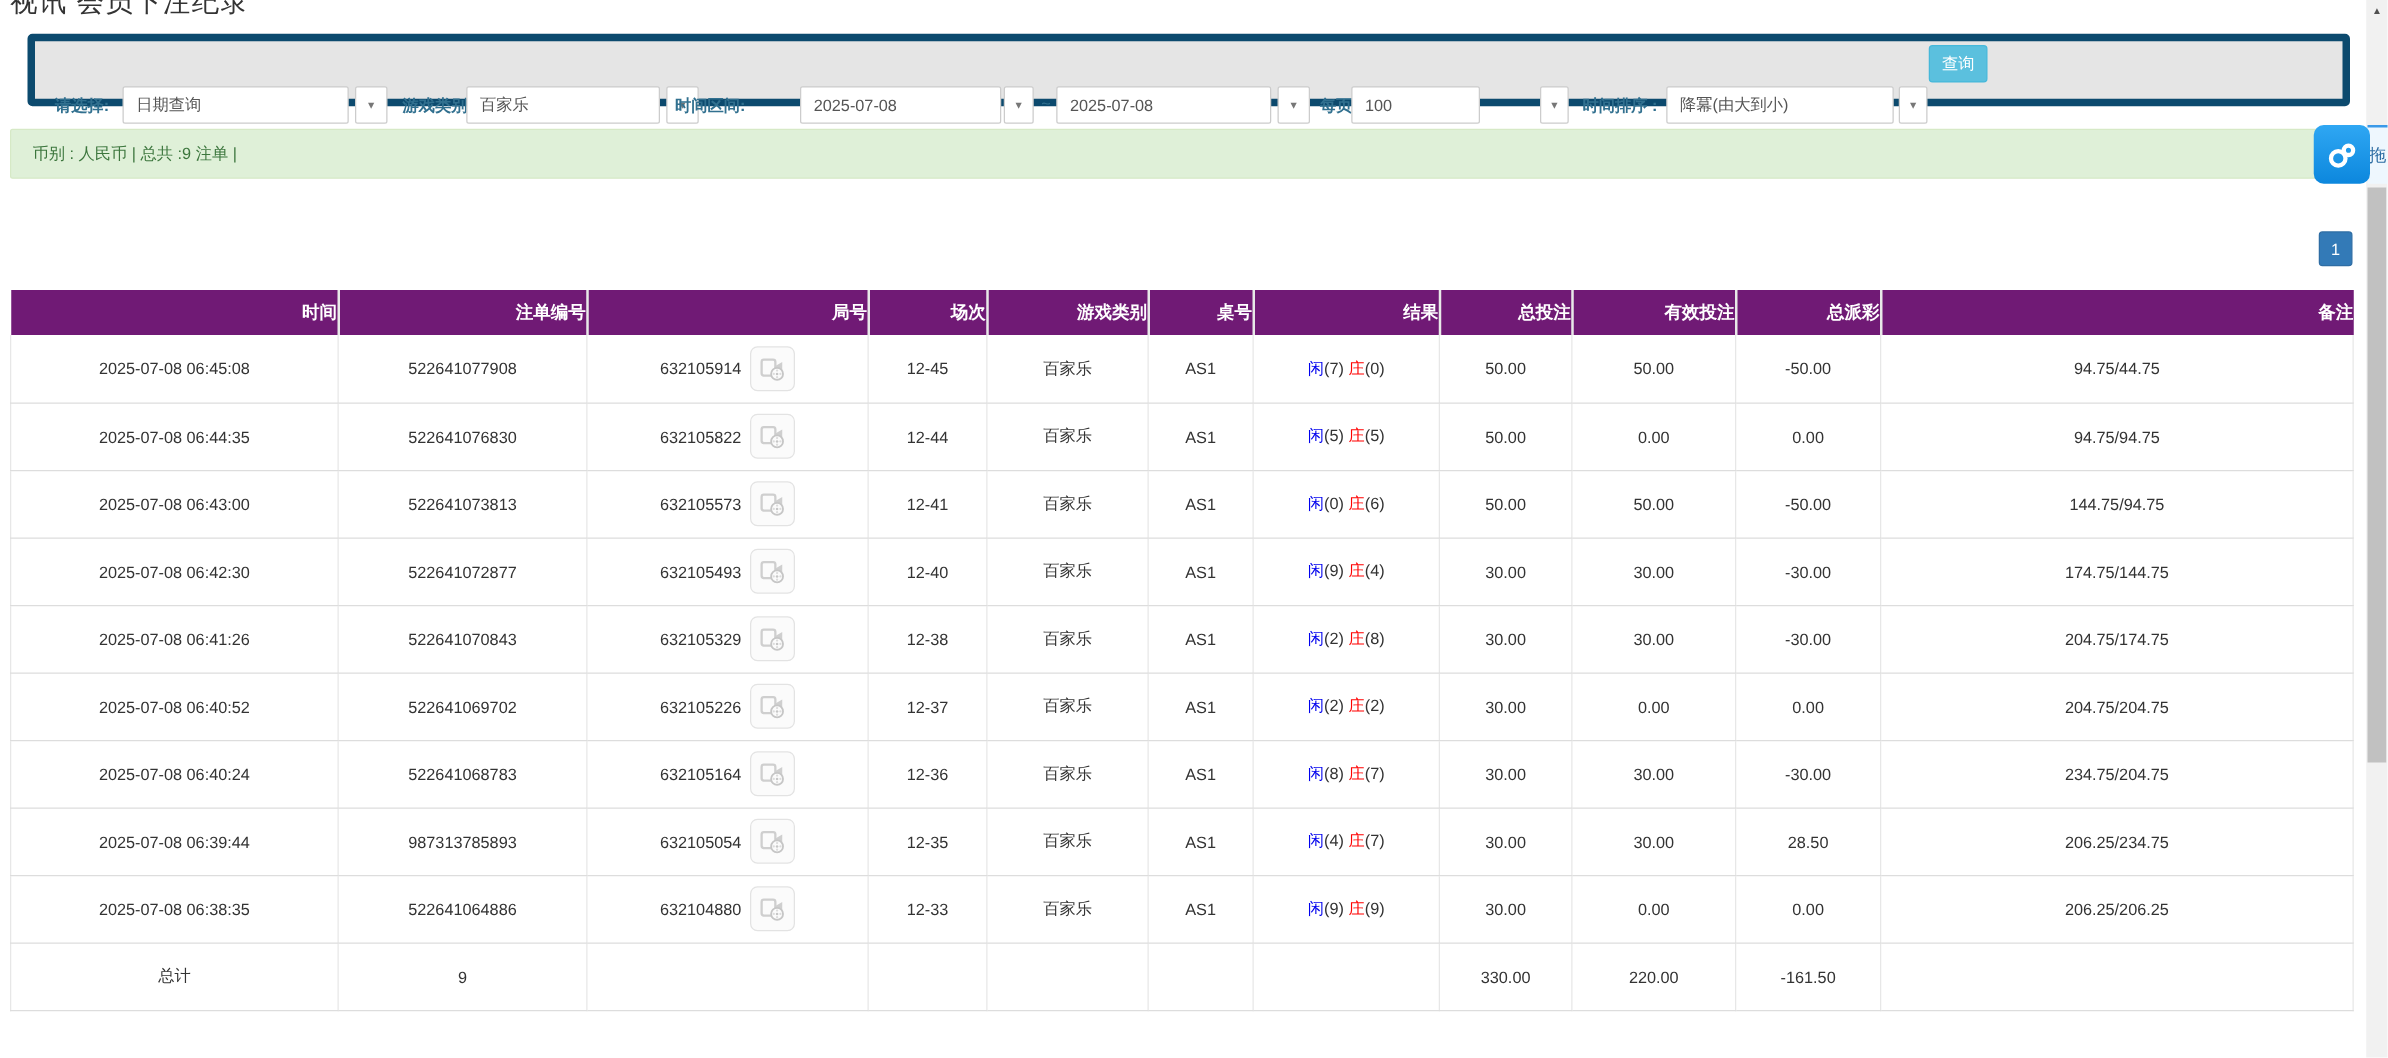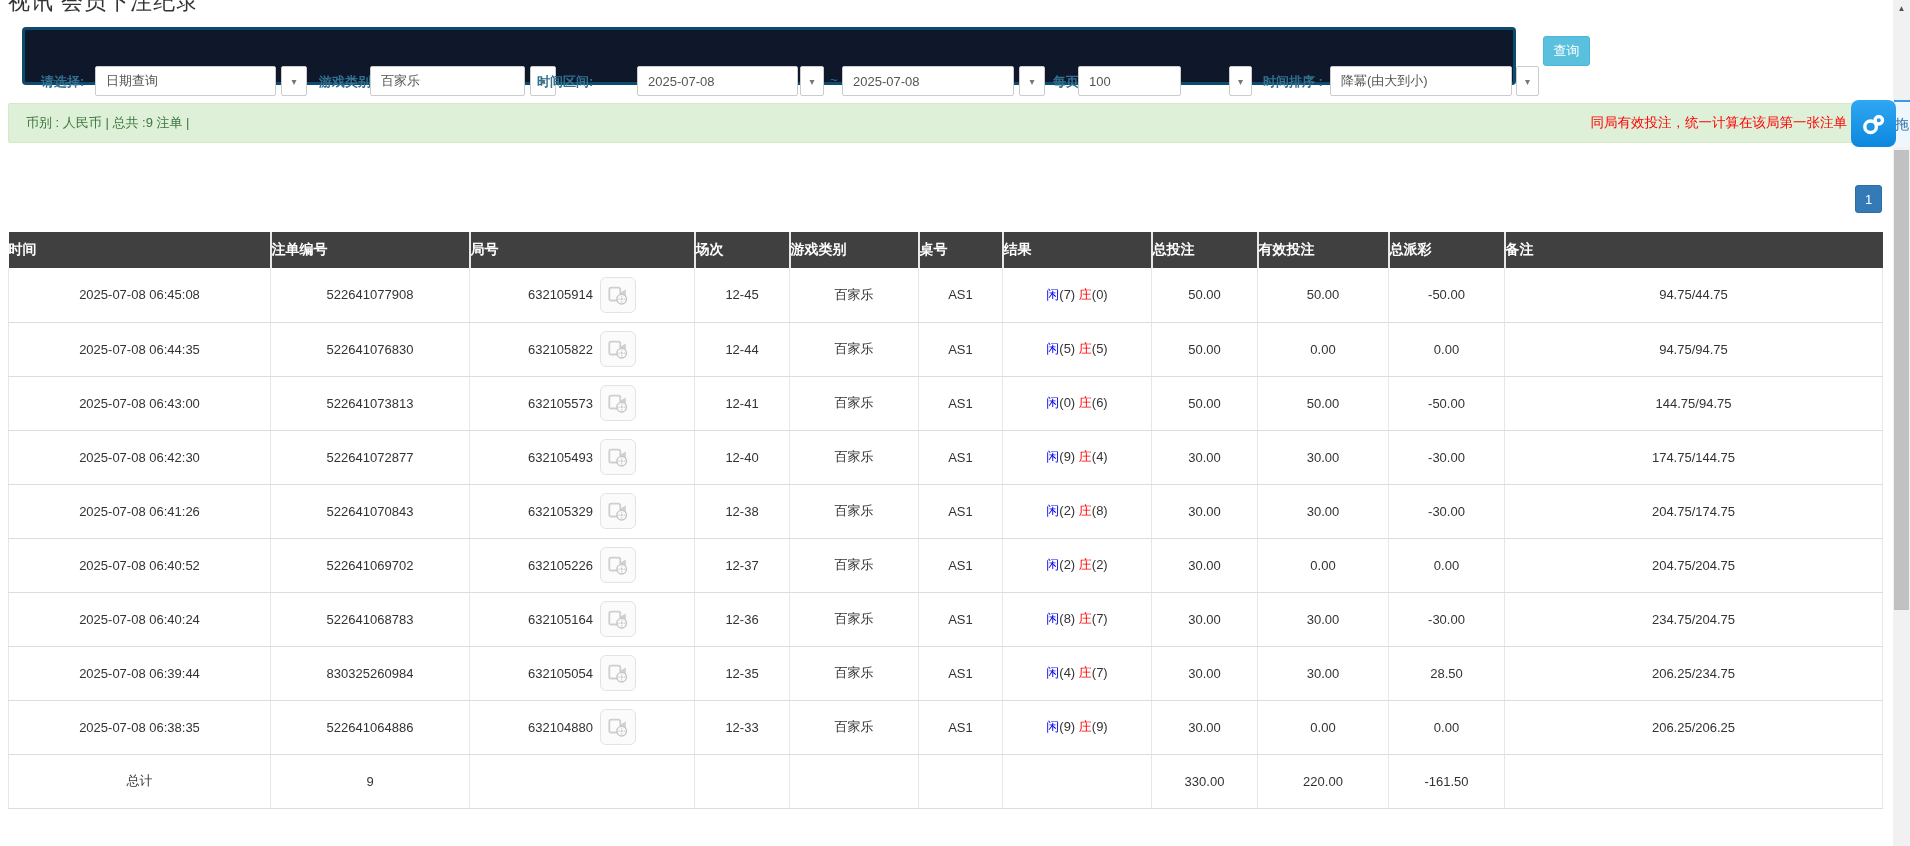--- a/index.html
+++ b/index.html
@@ -3,22 +3,22 @@
 <meta charset="utf-8">
 <style>
   * { margin:0; padding:0; box-sizing:border-box; }
   html,body { width:1910px; height:846px; overflow:hidden; background:#fff;
               font-family:"Liberation Sans","DejaVu Sans",sans-serif; }
 
   
   #page-title { position:absolute; left:8px; top:-13px; font-size:22px; color:#333; font-weight:500; letter-spacing:1px; }
 
   
-  #filter-bar { position:absolute; left:22px; top:27px; width:1494px; height:58px;
-                background:#0f172a; border:3px solid #0c4a6e; border-radius:4px; }
+  #filter-bar { position:absolute; left:22px; top:27px; width:1858px; height:58px;
+                background:#e5e5e5; border:6px solid #0c4a6e; border-radius:4px; }
   .flabel { position:absolute; top:43px; font-size:13px; font-weight:bold; color:#31708f; white-space:nowrap; }
   .finput { position:absolute; top:36px; height:30px; background:#fff; border:1px solid #ccc; border-radius:2px;
             font-size:13px; color:#555; padding:0 0 0 10px; font-family:"Liberation Sans",sans-serif; }
   .fcaret { position:absolute; top:36px; height:30px; background:#fff; border:1px solid #ccc; border-radius:2px;
             color:#777; font-size:10px; display:flex; align-items:center; justify-content:center; cursor:pointer; }
   #tilde { position:absolute; top:42px; font-size:13px; color:#31708f; }
   #search-btn { position:absolute; left:1543px; top:36px; width:47px; height:30px; background:#5bc0de; border:1px solid #46b8da;
                 border-radius:3px; color:#fff; font-size:13px; display:flex; align-items:center; justify-content:center; cursor:pointer; }
 
   
@@ -29,22 +29,22 @@
   #info-right { position:absolute; right:34px; top:0; height:38px; display:flex; align-items:center;
                 font-size:13.5px; color:#f00; }
 
   
   #page-btn { position:absolute; left:1855px; top:185px; width:27px; height:28px; background:#337ab7;
               border:1px solid #2e6da4; border-radius:3px; color:#fff; font-size:13px;
               display:flex; align-items:center; justify-content:center; cursor:pointer; }
 
   
   #records-table { position:absolute; left:8px; top:232px; width:1874px; border-collapse:collapse; table-layout:fixed; }
-  #records-table th { background:#404040; color:#fff; font-size:14px; font-weight:bold; height:36px;
-                      border-right:2px solid #e8e8e8; text-align:left; }
+  #records-table th { background:#701a75; color:#fff; font-size:14px; font-weight:bold; height:36px;
+                      border-right:2px solid #e8e8e8; text-align:right; }
   #records-table th:last-child { border-right:none; }
   #records-table td { height:54px; text-align:center; font-size:13px; color:#333;
                       border-bottom:1px solid #ddd; border-right:1px solid #e7e7e7; background:#fff; }
   #records-table td:first-child { border-left:1px solid #e7e7e7; }
   tr.total-row td { height:32px; background:#9a9a9a; color:#fff; border-right:1px solid #fff; border-bottom:2px solid #fff; }
   tr.total-row td:first-child { border-left:none; }
   .blue-val { color:#337ab7; cursor:pointer; }
   .neg { color:#f00; }
   .r-player { color:#0000ee; }
   .r-banker { color:#f00; }
@@ -92,21 +92,20 @@
   <div class="fcaret" style="left:1204px;width:23px">▾</div>
 
   <span class="flabel" style="left:1238px">时间排序 :</span>
   <input class="finput" style="left: 1305px; width: 182px;" readonly="" value="降冪(由大到小)">
   <div class="fcaret" style="left:1491px;width:23px">▾</div>
 </div>
 <div id="search-btn">查询</div>
 
 <div id="info-bar">
   <span id="info-left">币别 : 人民币 | 总共 :9 注单 |</span>
-  <span id="info-right">同局有效投注，统一计算在该局第一张注单</span>
 </div>
 
 <div id="page-btn">1</div>
 
 <table id="records-table">
   <colgroup>
     <col style="width:262px">
       <col style="width:199px">
       <col style="width:225px">
       <col style="width:95px">
@@ -332,21 +331,21 @@
         <td>百家乐</td>
         <td>AS1</td>
         <td><span class="r-player">闲</span><span>(8)</span> <span class="r-banker">庄</span><span>(7)</span></td>
         <td class="blue-val">30.00</td>
         <td>30.00</td>
         <td class="neg">-30.00</td>
         <td>234.75/204.75</td>
       </tr>
       <tr>
         <td>2025-07-08 06:39:44</td>
-        <td>830325260984</td>
+        <td>987313785893</td>
         <td><span class="round-wrap">
             <span>632105054</span>
   <button class="video-btn">
     <span style="display:flex">
       <svg width="22" height="22" viewBox="0 0 24 24">
         <rect x="2.5" y="4" width="12" height="14" rx="2" fill="none" stroke="#cfcfcf" stroke-width="2"></rect>
         <path d="M14.5 9.5l6-3.5v10l-6-3.5z" fill="#cfcfcf"></path>
         <circle cx="16" cy="16.5" r="5.2" fill="#fbfbfb" stroke="#c6c6c6" stroke-width="1.6"></circle>
         <circle cx="16" cy="16.5" r="1.1" fill="#c6c6c6"></circle>
         <circle cx="16" cy="13.6" r="1" fill="#dcdcdc"></circle>

